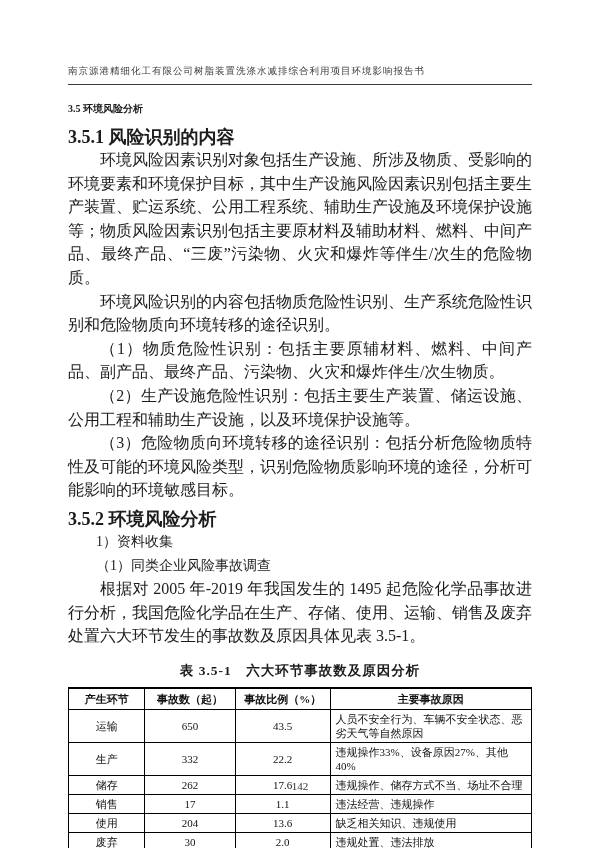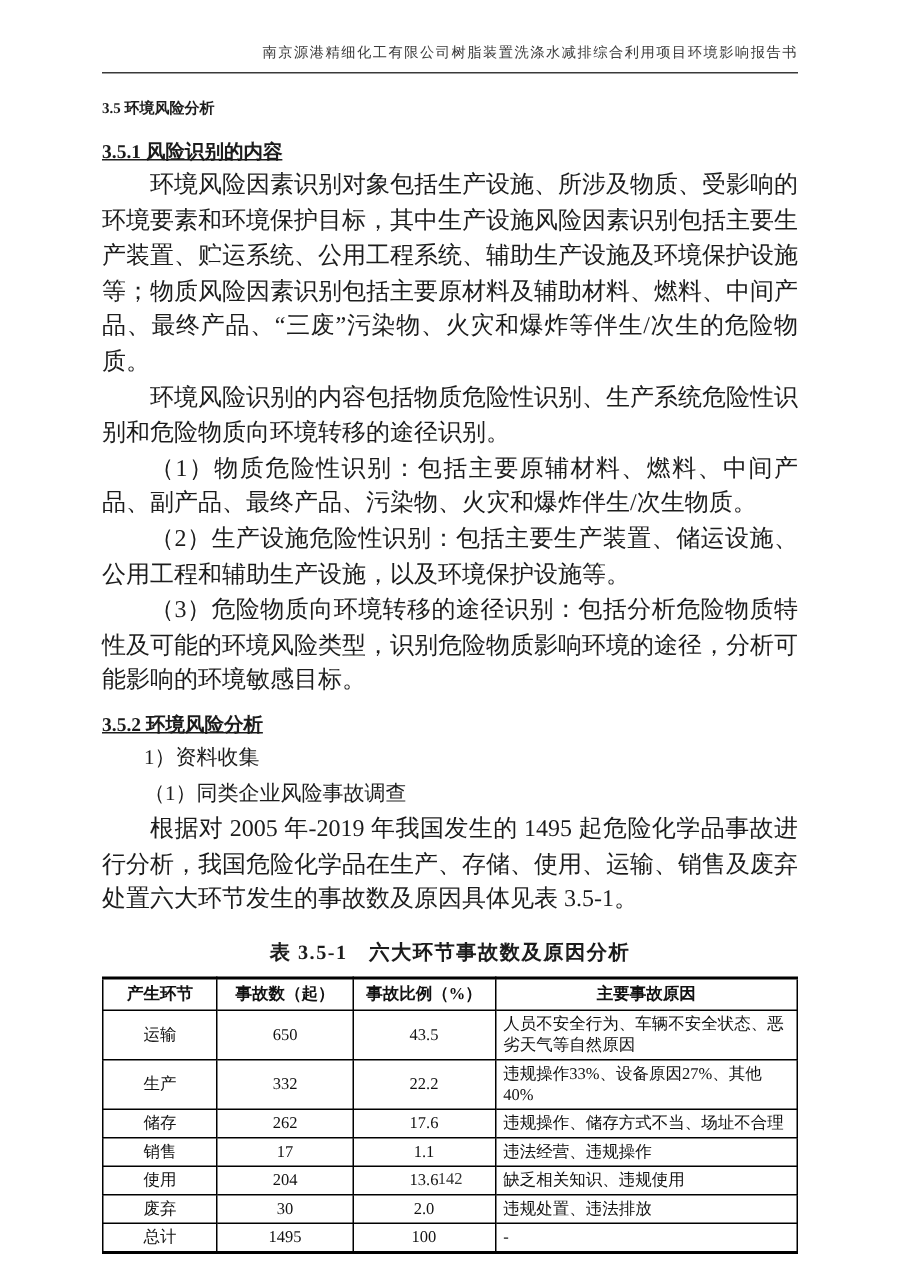--- a/index.html
+++ b/index.html
@@ -10,39 +10,39 @@
     color: #1c1c1c;
     position: relative;
     overflow: hidden;
   }
   .page {
     position: absolute;
     left: 68px; right: 68px; top: 0;
   }
   .running-header {
     padding-top: 29px;
-    text-align: right;
+    text-align: left;
     font-size: 9.5px;
     letter-spacing: 1px;
     color: #3a3a3a;
     border-bottom: 1.5px solid #3a3a3a;
     padding-bottom: 6px;
+    margin-top: 36px;
   }
   .h1 {
     margin-top: 13px;
     font-size: 10px;
     font-weight: bold;
     line-height: 22px;
   }
   .h2 {
     margin-top: 6px;
-    font-size: 13px;
+    font-size: 18px;
     font-weight: bold;
     line-height: 22px;
-    text-decoration: underline;
   }
   .para {
     font-size: 16px;
     line-height: 23.6px;
     text-align: justify;
     text-indent: 2em;
     margin: 0;
   }
   .subline {
     font-size: 14px;

